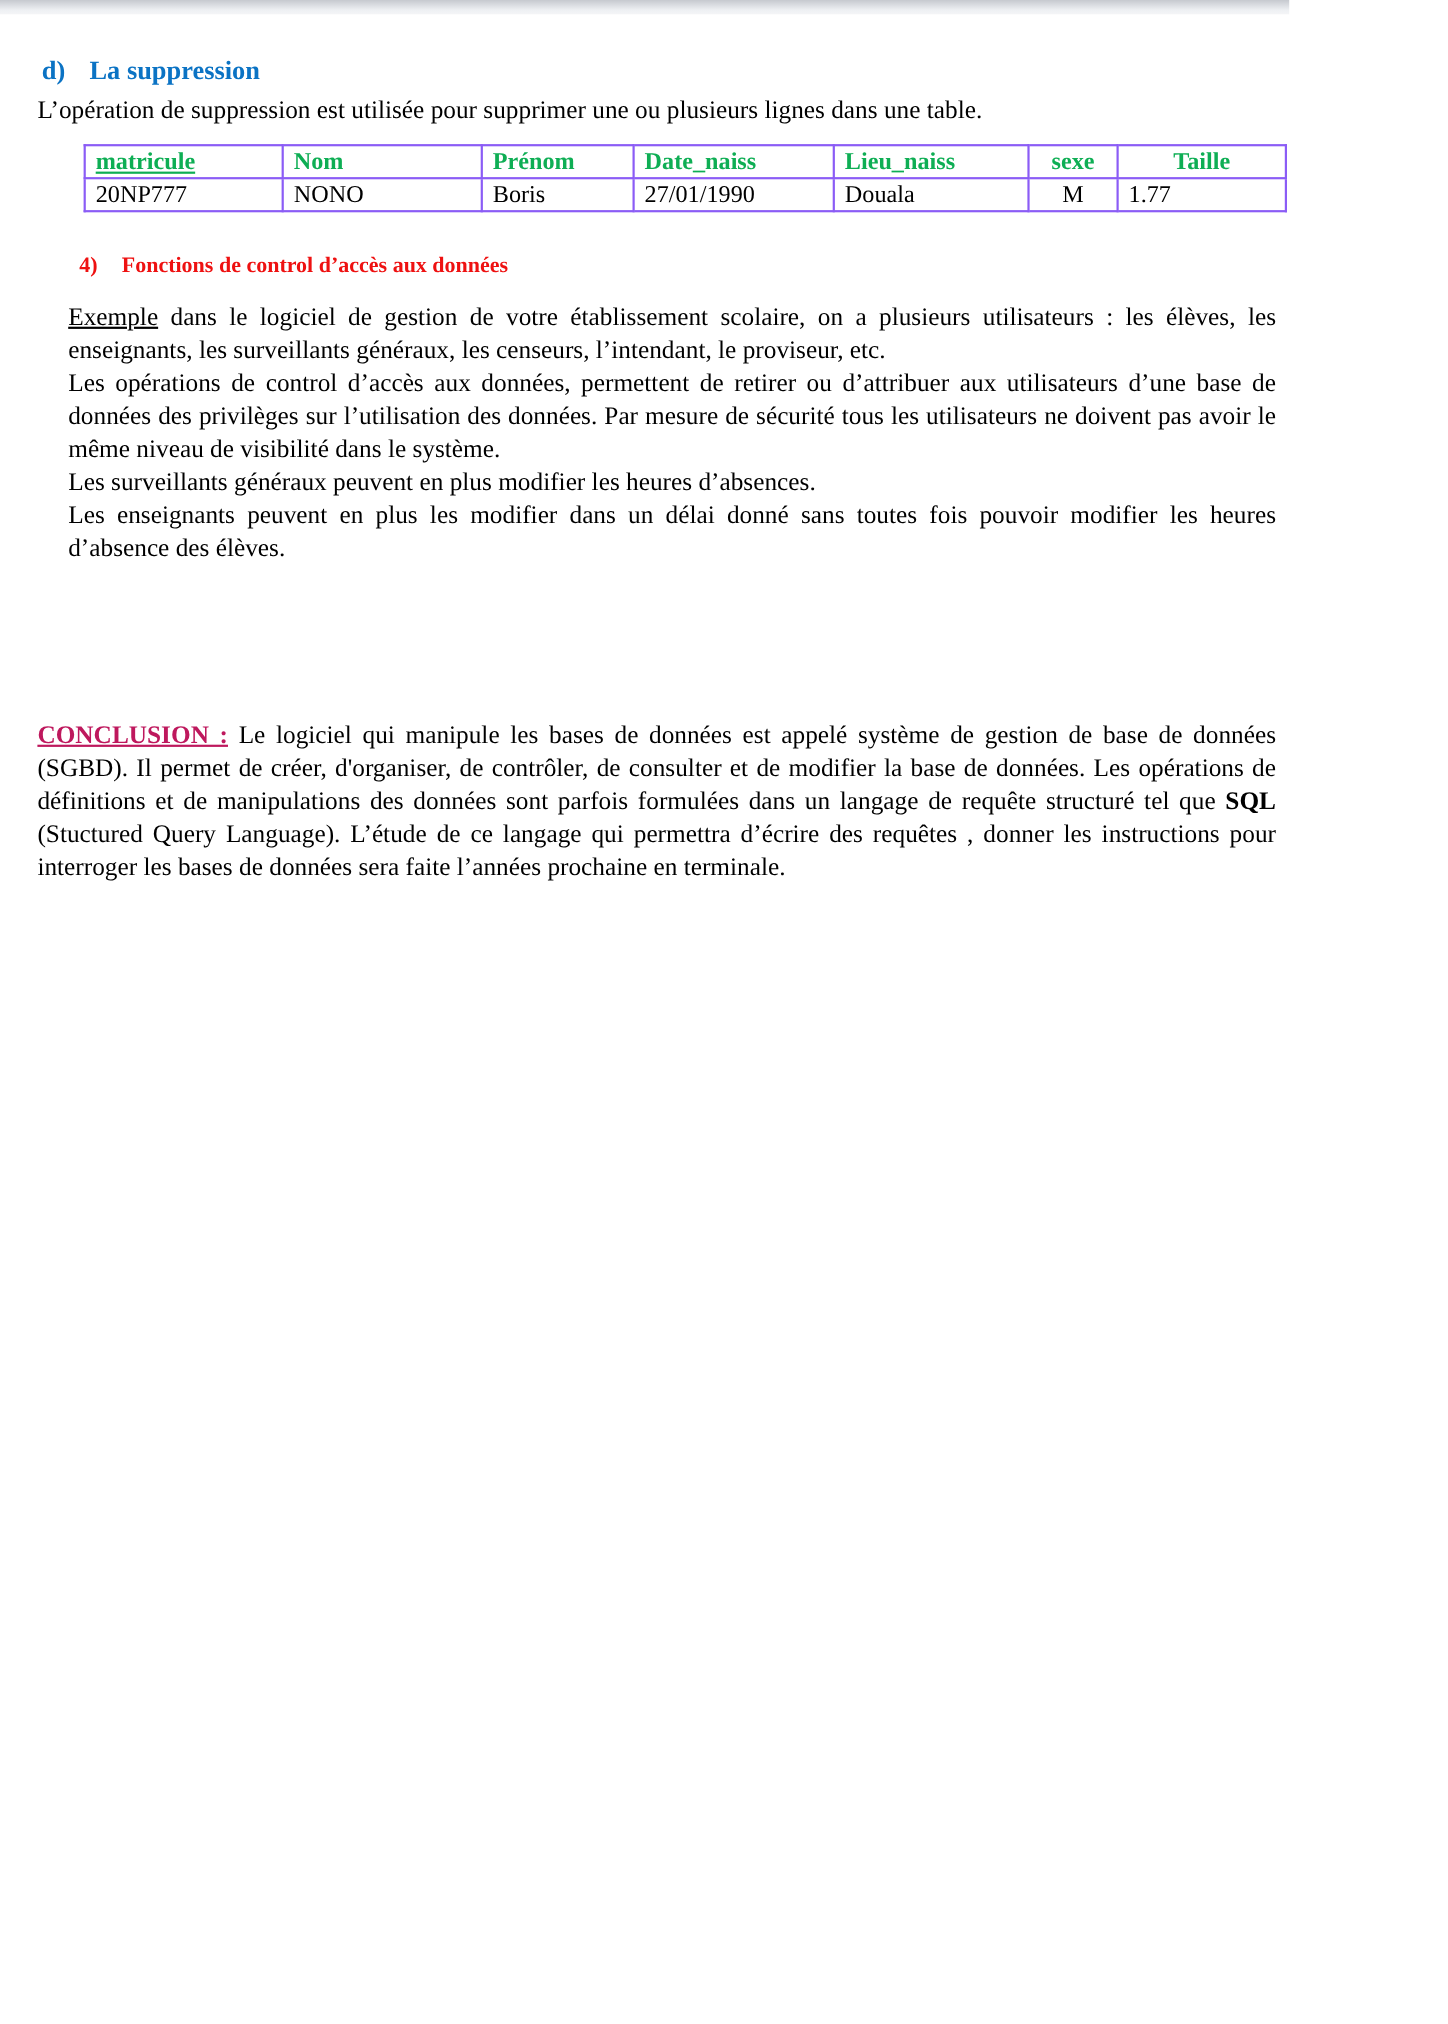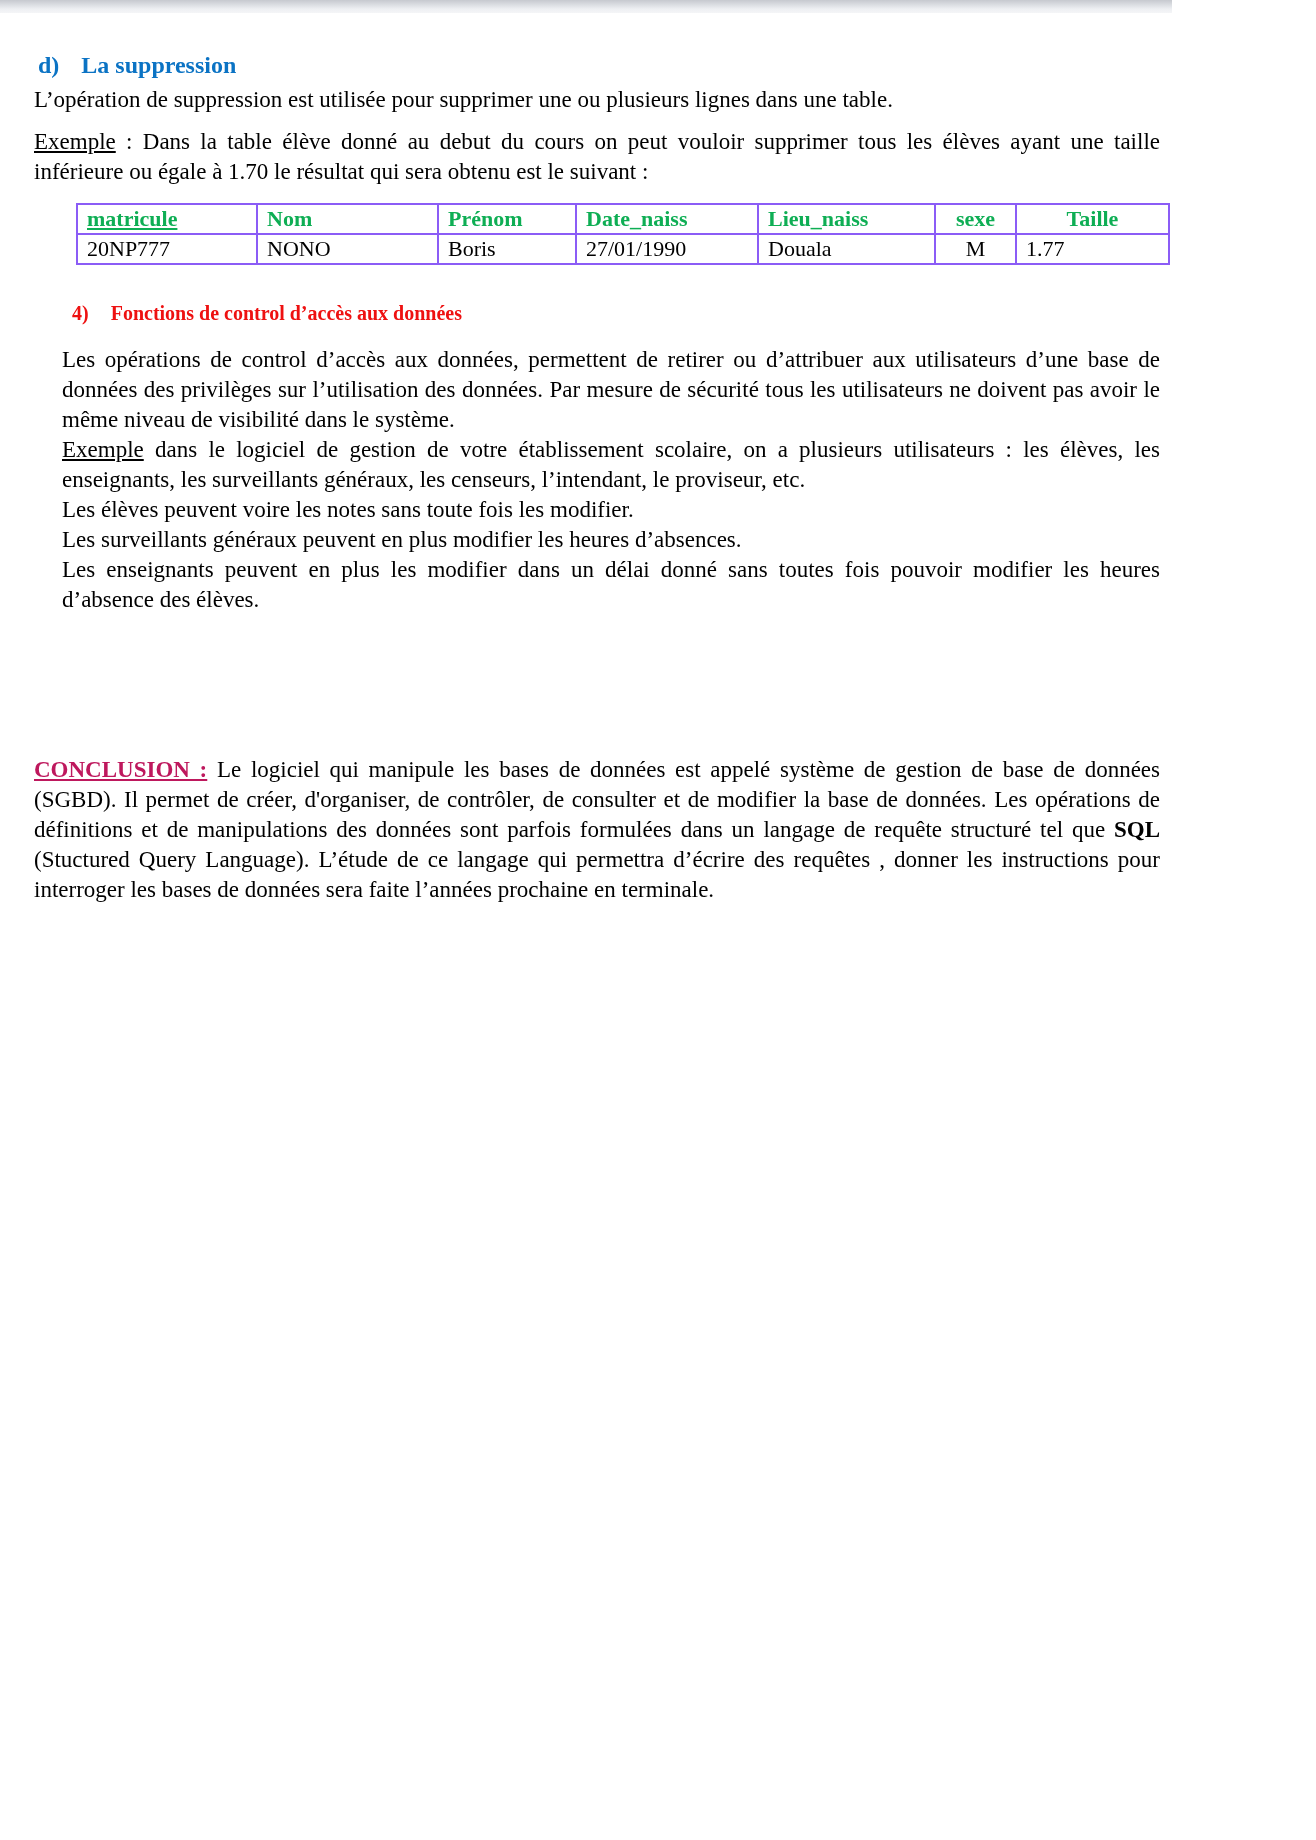--- a/index.html
+++ b/index.html
@@ -62,23 +62,20 @@
   <div class="top-shadow"></div>
 
   <div class="content">
 
     <div class="h-blue h-d">
       <span class="marker">d)</span><span>La suppression</span>
     </div>
 
     <p class="para p-intro">L’opération de suppression est utilisée pour supprimer une ou plusieurs lignes dans une table.</p>
 
-    <p class="para p-exemple1">
-      <span class="ul">Exemple</span><span> : Dans la table élève donné au debut du cours on peut vouloir supprimer tous les élèves ayant une taille inférieure ou égale à 1.70  le résultat qui sera obtenu est le suivant :</span>
-    </p>
 
     <table class="tbl">
       <colgroup>
         <col style="width:180px">
           <col style="width:181px">
           <col style="width:138px">
         <col style="width:182px">
           <col style="width:177px">
           <col style="width:81px">
           <col style="width:153px">
@@ -103,25 +100,24 @@
         <td>1.77</td>
       </tr>
     </tbody>
       </table>
 
     <div class="h-red h-4">
       <span class="marker">4)</span><span>Fonctions de control d’accès aux données</span>
     </div>
 
     <div class="para body4">
-      <p>Les opérations de control d’accès aux données, permettent de retirer ou d’attribuer aux utilisateurs d’une base de données des privilèges sur l’utilisation des données. Par mesure de sécurité tous les utilisateurs ne doivent pas avoir le même niveau de visibilité dans le système.</p>
       <p>
         <span class="ul">Exemple</span><span> dans le logiciel de gestion de votre établissement scolaire, on a plusieurs utilisateurs : les élèves, les enseignants, les surveillants généraux, les censeurs, l’intendant, le proviseur, etc.</span>
       </p>
-      <p>Les élèves peuvent voire les notes sans toute fois les modifier.</p>
+      <p>Les opérations de control d’accès aux données, permettent de retirer ou d’attribuer aux utilisateurs d’une base de données des privilèges sur l’utilisation des données. Par mesure de sécurité tous les utilisateurs ne doivent pas avoir le même niveau de visibilité dans le système.</p>
       <p>Les surveillants généraux peuvent en plus modifier les heures d’absences.</p>
       <p>Les enseignants peuvent en plus les modifier dans un délai donné sans toutes fois pouvoir modifier les heures d’absence des élèves.</p>
     </div>
 
     <p class="para concl">
       <span class="concl-label">CONCLUSION :</span><span> Le logiciel qui manipule les bases de données est appelé système de gestion de base de données (SGBD). Il permet de créer, d'organiser, de contrôler, de consulter et de modifier la base de données. Les opérations de définitions et de manipulations des données sont parfois formulées dans un  langage de requête structuré tel que </span><span class="bold">SQL</span><span> (Stuctured Query Language). L’étude de ce langage qui permettra d’écrire des requêtes , donner les instructions  pour interroger les bases de données sera faite l’années prochaine en terminale.</span>
     </p>
 
   </div>
 </div>

